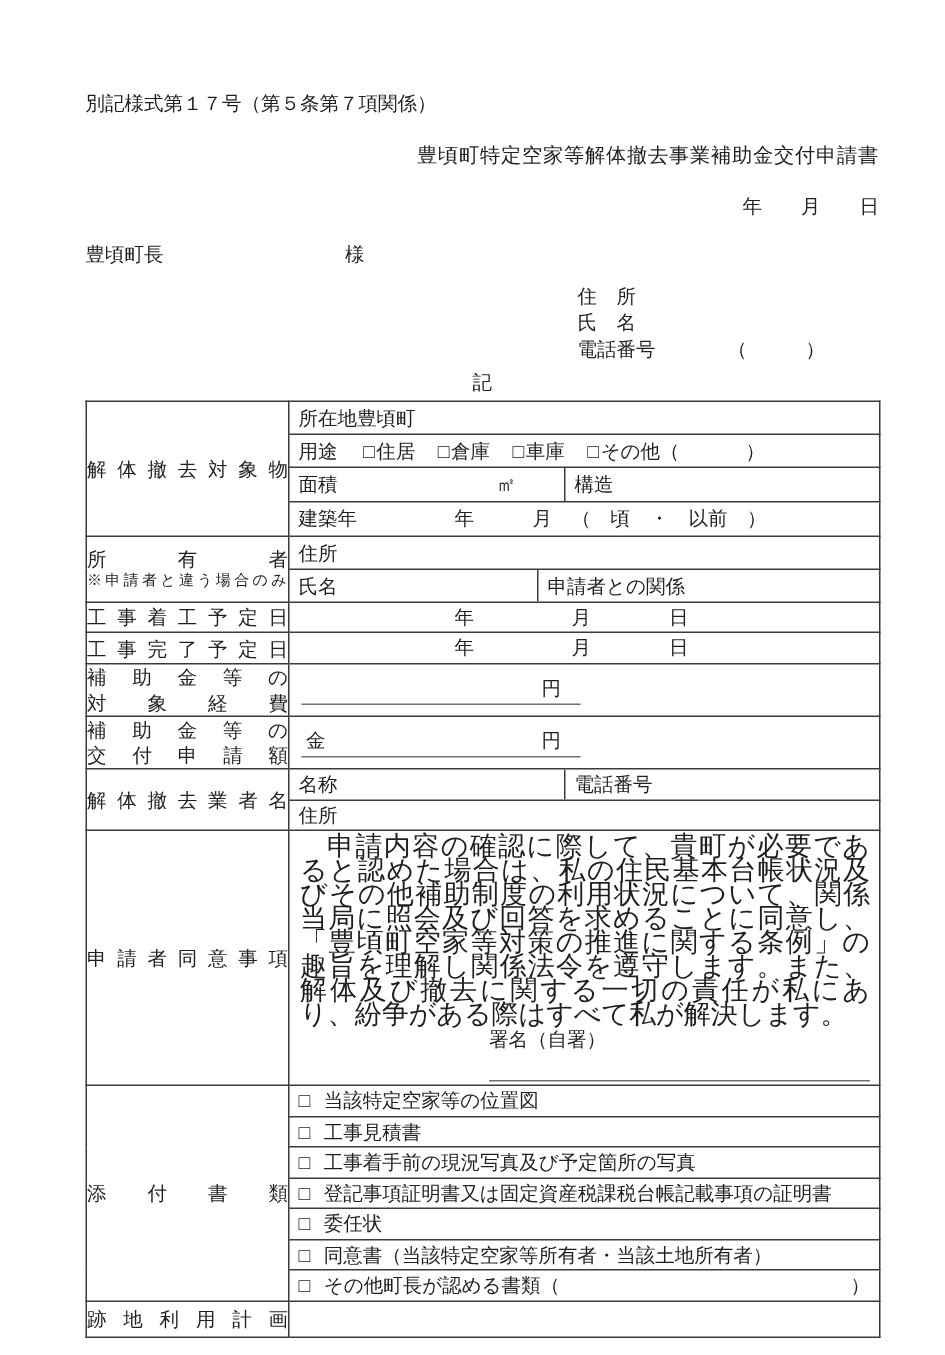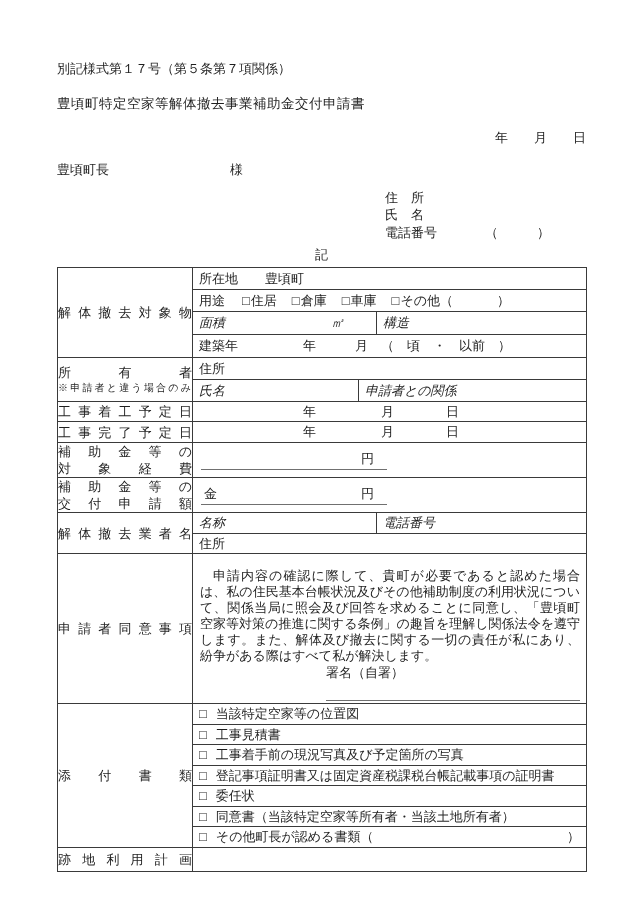--- a/index.html
+++ b/index.html
@@ -7,57 +7,57 @@
     width:630px;height:903px;
     font-family:"Liberation Serif","DejaVu Serif",serif;
     color:#1f1f1f;font-size:13px;line-height:1.35;
     -webkit-font-smoothing:antialiased;
   }
   .page{position:relative;width:630px;height:903px;box-sizing:border-box;
         padding:60px 44px 0 57px;overflow:hidden;}
   .content{width:529px;}
 
   .form-number{font-size:13px;}
-  .doc-title{text-align:left;font-size:13.5px;margin-top:17px;letter-spacing:.5px;}
+  .doc-title{text-align:right;font-size:13.5px;margin-top:17px;letter-spacing:.5px;}
   .date-line{text-align:right;margin-top:16px;font-size:13px;}
   .addressee{margin-top:15px;}
   .addressee .honorific{margin-left:121px;}
   .applicant{margin-left:328px;margin-top:10px;line-height:17.5px;text-align:right;}
   .applicant .row{display:flex;}
   .applicant .phone-val{margin-left:48px;}
   .body-par{margin-top:17px;text-indent:1em;text-align:justify;line-height:20px;}
   .ki{text-align:center;margin-top:5px;}
 
   table.form{border-collapse:collapse;margin-top:3px;width:529px;table-layout:fixed;}
   table.form td{border:1px solid #3a3a3a;vertical-align:middle;padding:0;
                 font-size:13px;overflow:hidden;}
   td.lbl{padding:0 10px;}
   .jl{text-align:justify;text-align-last:justify;line-height:17px;}
   .lbl-note{font-size:10px;letter-spacing:1px;white-space:nowrap;line-height:13px;
             text-align:justify;text-align-last:justify;}
   .pad{padding:1px 6px;}
-  .split{display:flex;height:100%;align-items:stretch;font-style:italic;}
+  .split{display:flex;height:100%;align-items:stretch;}
   .split .part{display:flex;align-items:center;box-sizing:border-box;padding:1px 6px;}
   .split .part + .part{border-left:1px solid #3a3a3a;}
 
-  .loc-val{margin-left:27px;}
+  .loc-val{}
   .usage{display:flex;align-items:center;}
   .usage .u-label{margin-right:17px;}
   .usage .opt{display:flex;align-items:center;margin-right:15px;}
   .usage .cb{margin-right:1px;}
   .usage .other-gap{display:inline-block;width:44px;}
   .area-part .unit{margin-left:auto;margin-right:26px;}
 
   .uline{display:flex;justify-content:space-between;box-sizing:border-box;
          width:186px;border-bottom:1px solid #707070;padding:0 13px 1px 3px;
          margin-left:2px;}
   .uline.end{justify-content:flex-end;}
 
   .consent{padding:2px 6px 2px 7px;}
-  .consent .txt{text-indent:1em;text-align:justify;line-height:16px;font-size:13px;margin-top:12px;}
+  .consent .txt{text-indent:1em;text-align:justify;line-height:16px;font-size:18px;}
   .sign-line{margin-left:126px;margin-top:1px;border-bottom:1px solid #707070;
              line-height:16px;padding-bottom:19px;}
 
   .chk-row{display:flex;align-items:center;}
   .chk-row .cb{margin-right:9px;}
   .chk-row .spacer{flex:1;}
 
   .ws{white-space:pre;}
 </style>
 </head>

